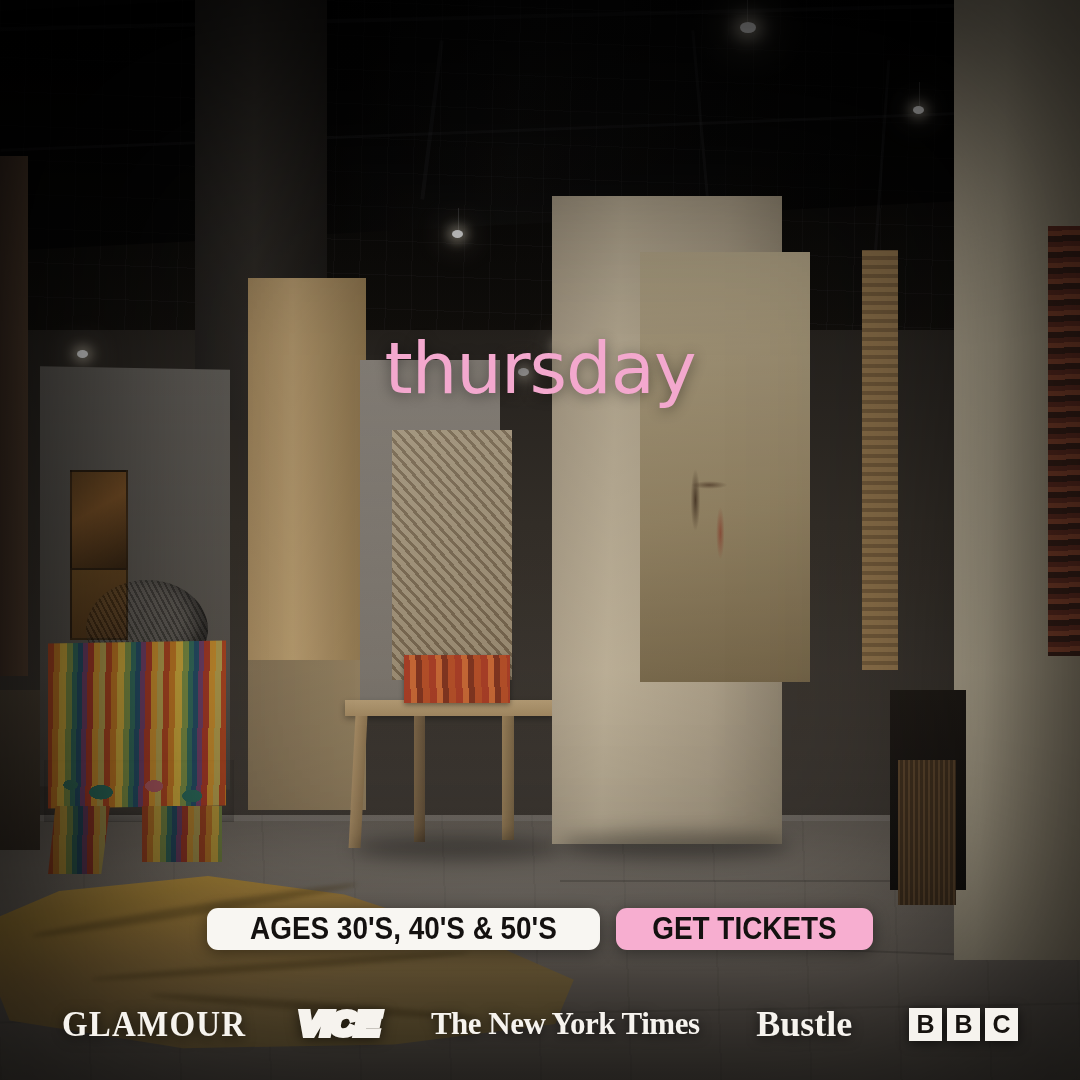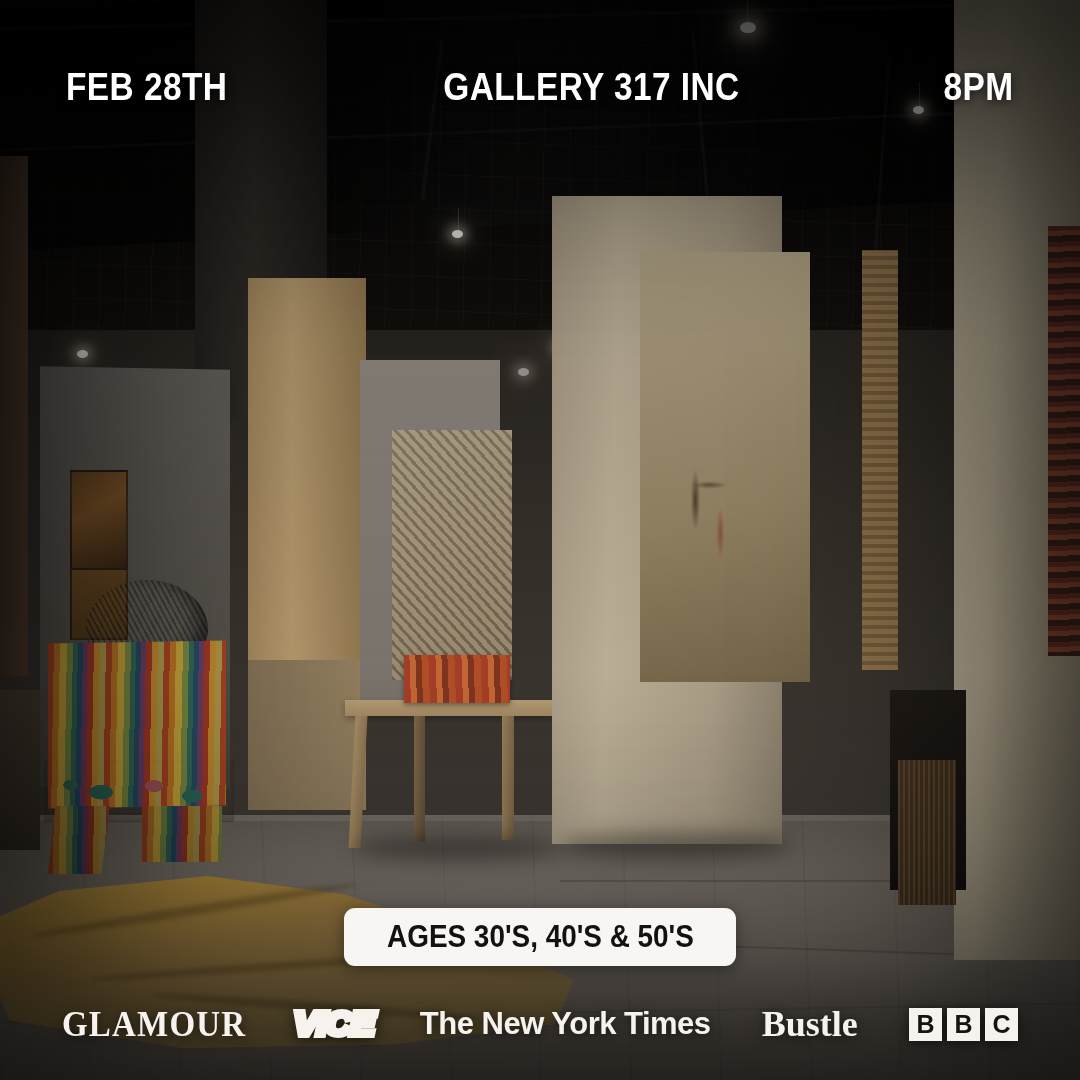--- a/index.html
+++ b/index.html
@@ -165,21 +165,21 @@
   }
   .hl-pink{color:#F7AAD0;}
 
   .pills{
     position:absolute;left:0;right:0;top:908px;
     display:flex;align-items:center;justify-content:center;
     gap:16px;
     padding:0 58px;
   }
   .pill{
-    height:58px;
+    height:42px;
     display:flex;align-items:center;justify-content:center;
     border-radius:11px;
     padding:0 26px;
     box-shadow:0 3px 16px rgba(0,0,0,.42);
   }
   .pill span{
     font-family:"Liberation Sans", sans-serif;
     font-weight:bold;
     font-size:31px;
     letter-spacing:0px;
@@ -212,21 +212,21 @@
     font-weight:bold;
     font-style:italic;
     font-size:33px;
     letter-spacing:-1.5px;
     color:#16130f;
     -webkit-text-stroke:6px #F6F3EE;
     paint-order:stroke fill;
     transform:scaleX(1.12);
   }
   .logo-nyt{
-    font-family:Liberation Sans, sans-serif;
+    font-family:Liberation Serif, serif;
     font-weight:bold;
     font-size:31px;
     letter-spacing:-.5px;
     font-style:normal;
   }
   .logo-bustle{
     font-family:"Liberation Serif", serif;
     font-weight:bold;
     font-size:36px;
     letter-spacing:0px;
@@ -382,31 +382,32 @@
     <div class="panel" style="left:0px;top:690px;width:40px;height:160px;">
       <div class="face" style="background:linear-gradient(180deg,#55493b,#3d342a);"></div>
     </div>
 
     <div class="dim"></div>
     <div class="vignette"></div>
   </div>
 
   <div class="content">
 
-    <div class="topbar">
-      <div class="item left">FEB 28TH</div>
-      <div class="item">GALLERY 317 INC</div>
-      <div class="item right">8PM</div>
-    </div>
-
+
+    <div class="brand">
+      <span class="word">thursday</span>
+    </div>
 
 
     <div class="pills">
       <div class="pill white">
           <span>AGES 30'S, 40'S &amp; 50'S</span>
+        </div>
+      <div class="pill pink">
+          <span>GET TICKETS</span>
         </div>
     </div>
 
     <div class="press">
       <div class="logo logo-glamour">GLAMOUR</div>
       <div class="logo logo-vice">VICE</div>
       <div class="logo logo-nyt">The New York Times</div>
       <div class="logo logo-bustle">Bustle</div>
       <div class="logo logo-bbc">
         <b>B</b>

